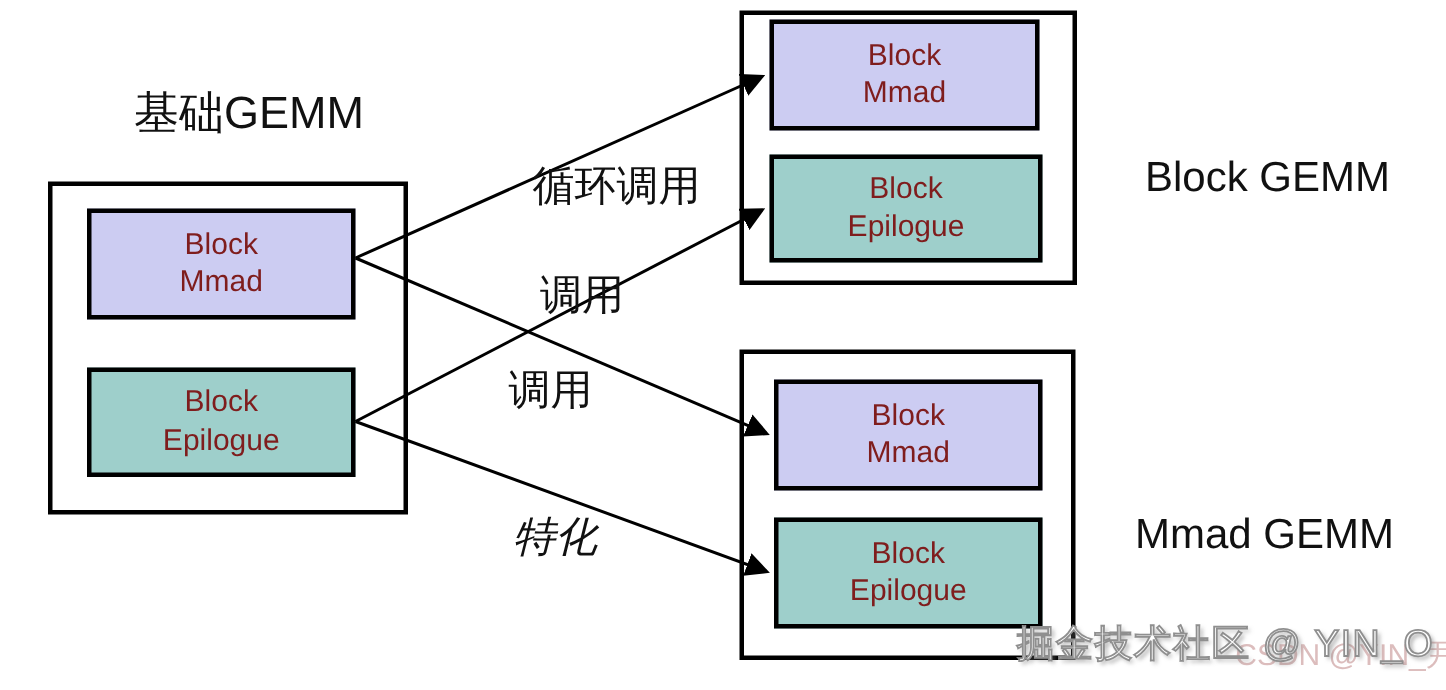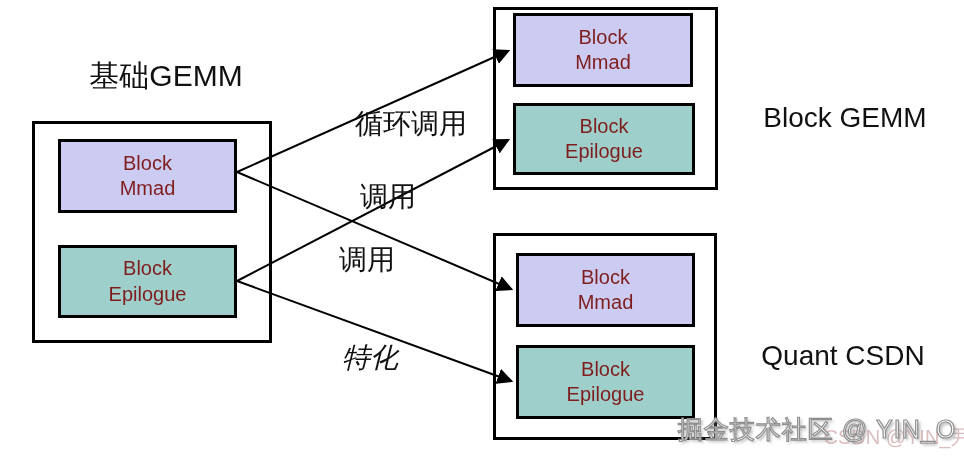--- a/index.html
+++ b/index.html
@@ -102,21 +102,21 @@
   <div class="group-caption" style="left:845px; top:118px;">Block GEMM</div>
 
   <div class="outer-box" style="left:493px; top:233px; width:224px; height:207px;"></div>
 
   <div class="inner-box mmad-fill" style="left: 516px; top: 253px; width: 179px; height: 74px; background: rgb(204, 204, 242);">Block
 Mmad</div>
 
   <div class="inner-box epilogue-fill" style="left: 516px; top: 345px; width: 179px; height: 74px; background: rgb(158, 207, 203);">Block
 Epilogue</div>
 
-  <div class="group-caption" style="left:843px; top:356px;">Quant CSDN</div>
+  <div class="group-caption" style="left:843px; top:356px;">Mmad GEMM</div>
 
   <svg class="connector-layer" width="964" height="460" viewBox="0 0 964 460">
     <defs>
       <marker id="arrowhead" viewBox="0 0 10 10" refX="8.5" refY="5" markerWidth="8" markerHeight="8" orient="auto-start-reverse">
         <path d="M0,0 L10,5 L0,10 z" fill="#000000"></path>
       </marker>
     </defs>
     <line x1="237" y1="172" x2="508" y2="51" stroke="#000" stroke-width="2" marker-end="url(#arrowhead)"></line>
     <line x1="237" y1="281" x2="508" y2="140" stroke="#000" stroke-width="2" marker-end="url(#arrowhead)"></line>
     <line x1="237" y1="172" x2="511" y2="289" stroke="#000" stroke-width="2" marker-end="url(#arrowhead)"></line>

